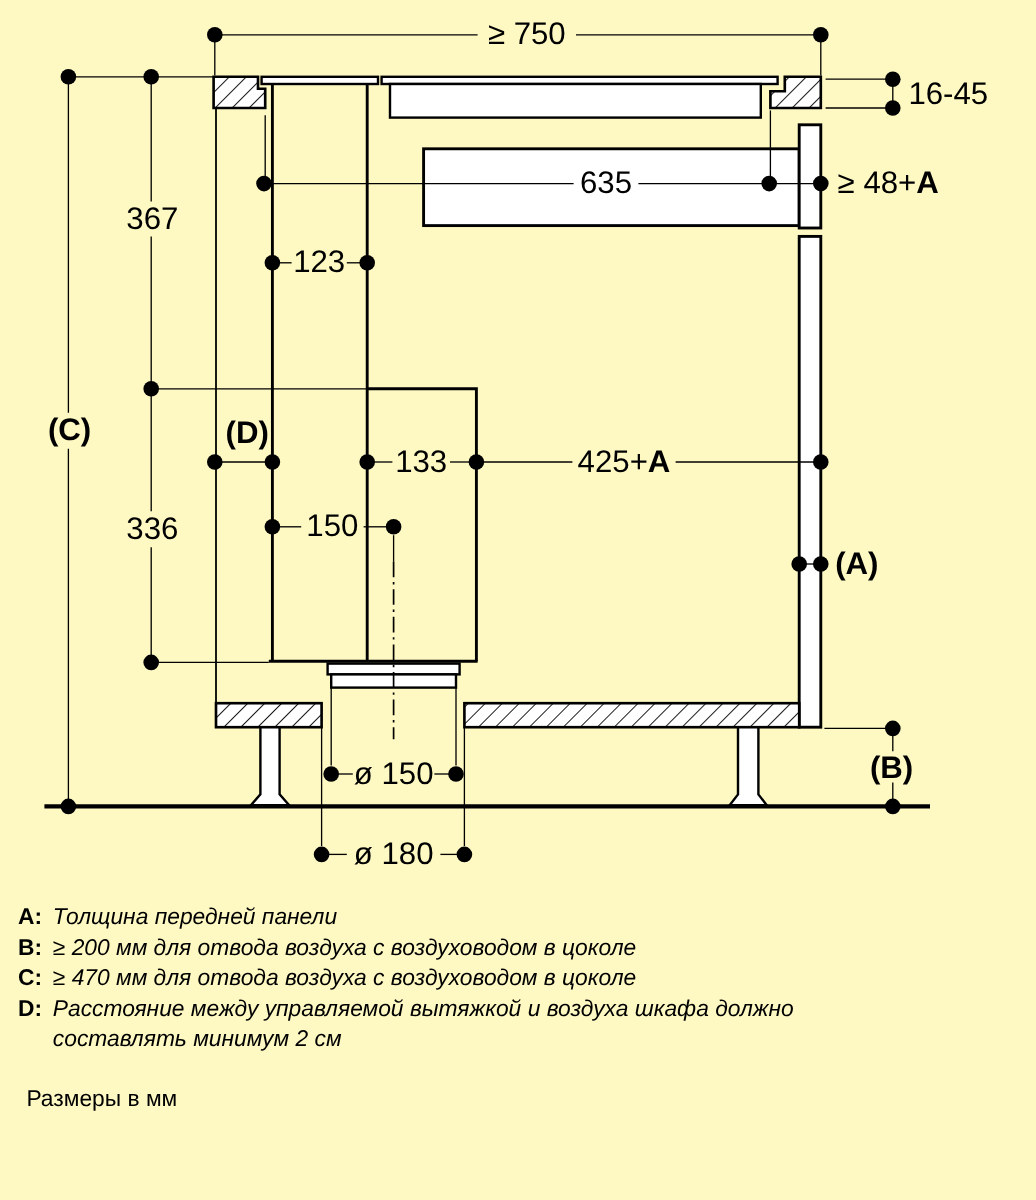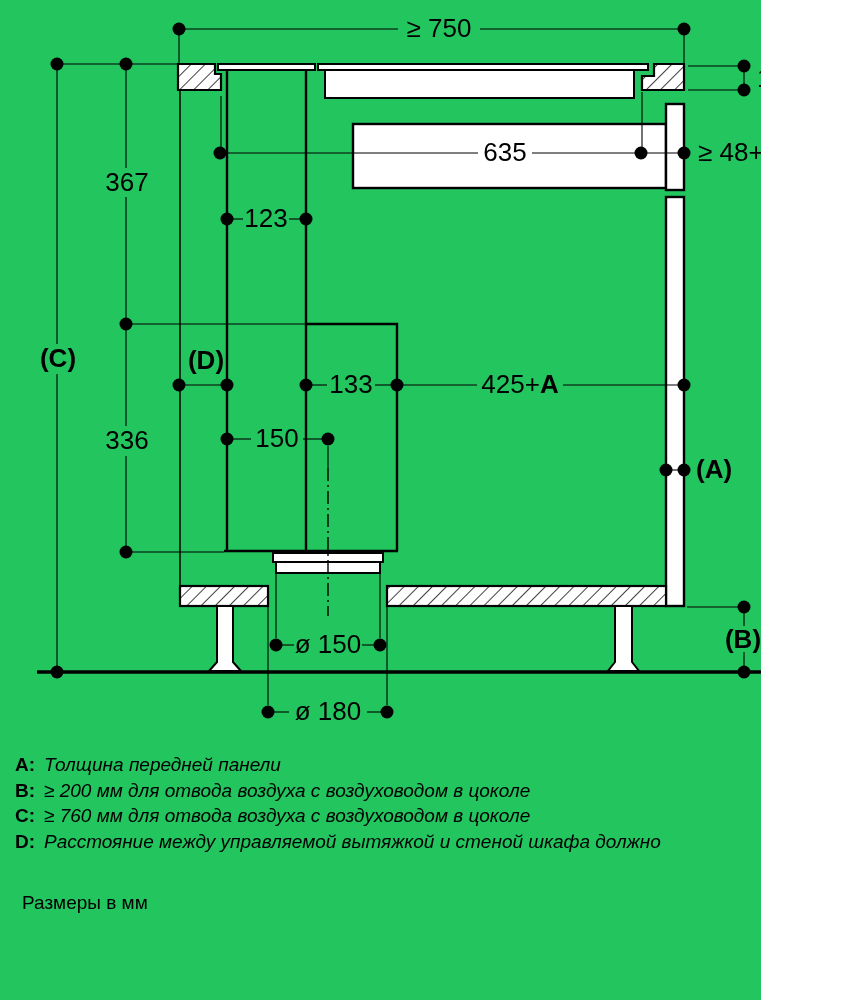--- a/index.html
+++ b/index.html
@@ -2,22 +2,22 @@
 <html><head>
 <meta charset="utf-8">
 <style>
   html,body{
     margin:0; padding:0;
     background:#ffffff;
     font-family:"Liberation Sans", sans-serif;
   }
   .page{
     position:relative;
-    width:761px; height:1000px;
-    background:#22c55e;
+    width:863px; height:1000px;
+    background:#fef9c3;
     overflow:hidden;
   }
   svg{ display:block; }
 
   
   .thick{ stroke:#000; stroke-width:2.4; fill:none; stroke-linecap:butt; }
   .med{ stroke:#000; stroke-width:2; fill:none; }
   .wall{ stroke:#000; stroke-width:1.5; fill:none; }
   .thin{ stroke:#000; stroke-width:1.1; fill:none; }
   .floor{ stroke:#000; stroke-width:3.5; fill:none; }
@@ -45,21 +45,21 @@
     color:#000;
   }
   .legend-row{ display:flex; }
   .legend-key{
     width:29px;
     flex:0 0 29px;
     font-weight:bold;
   }
   .legend-body{ flex:1;font-style:italic; }
   .units-note{
-    margin-top:36px;
+    margin-top:24px;
     margin-left:7px;
   }
 </style>
 </head>
 <body>
 
 <div class="page">
 
   <svg width="863" height="755" viewBox="0 0 863 755">
     <defs>
@@ -254,25 +254,26 @@
     </div>
     <div class="legend-row">
       <span class="legend-key">B:</span>
       <span class="legend-body">
         <div>≥ 200 мм для отвода воздуха с воздуховодом в цоколе</div>
       </span>
     </div>
     <div class="legend-row">
       <span class="legend-key">C:</span>
       <span class="legend-body">
-        <div>≥ 760 мм для отвода воздуха с воздуховодом в цоколе</div>
+        <div>≥ 470 мм для отвода воздуха с воздуховодом в цоколе</div>
       </span>
     </div>
     <div class="legend-row">
       <span class="legend-key">D:</span>
       <span class="legend-body">
-        <div>Расстояние между управляемой вытяжкой и стеной шкафа должно</div>
+        <div>Расстояние между управляемой вытяжкой и воздуха шкафа должно</div>
+        <div>составлять минимум 2 см</div>
       </span>
     </div>
     <div class="units-note">Размеры в мм</div>
   </div>
 
 </div>
 
 </body></html>

